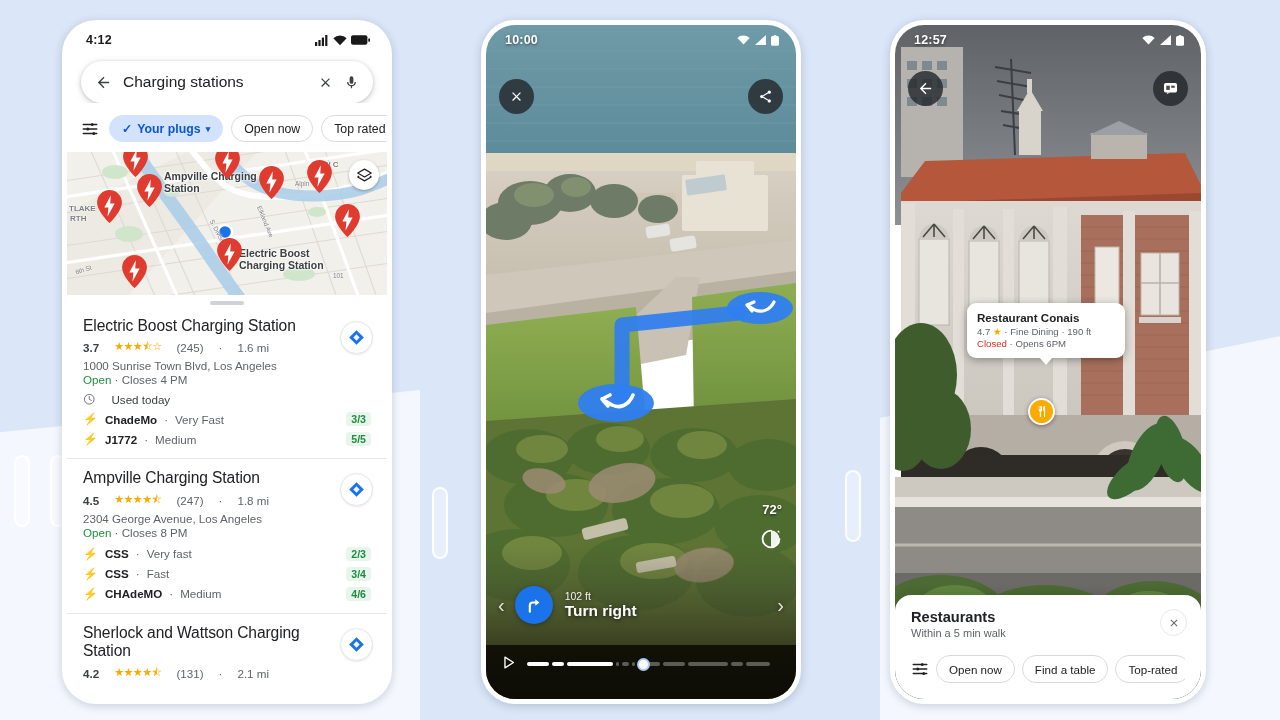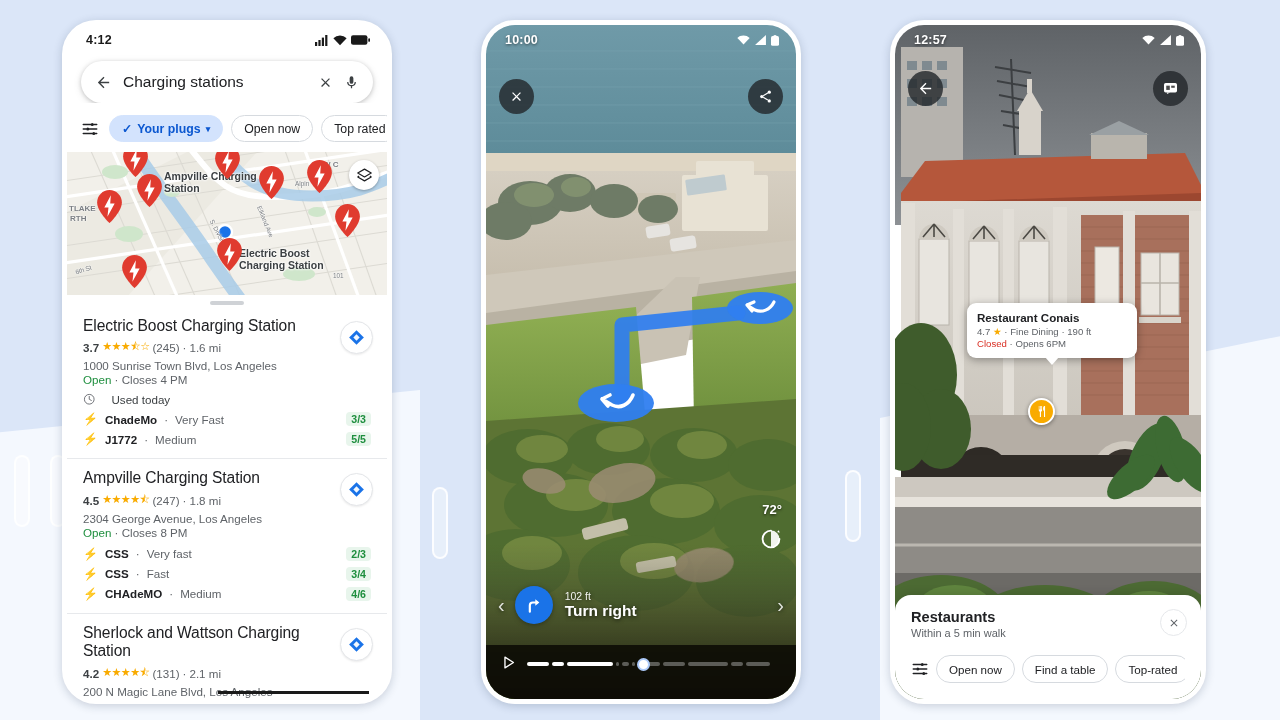--- a/index.html
+++ b/index.html
@@ -144,21 +144,21 @@
     position: relative;
   }
   .poi-title {
     font-size: 15.6px; color: #202124;
     line-height: 1.19; padding-right: 48px;
     letter-spacing: -.1px;
   }
   .poi-rating {
     margin-top: 3px;
     font-size: 11.6px; color: #5f6368;
-    display: flex; align-items: center; gap: 3px;
+    display: flex; align-items: center; gap: 15px;
   }
   .poi-rating b { color: #3c4043; font-weight: bold; }
   .stars { color: #f9ab00; letter-spacing: -0.5px; font-size: 11px; }
   .poi-addr { font-size: 11.6px; color: #5f6368; margin-top: 2px; }
   .poi-hours { font-size: 11.6px; margin-top: 1px; color: #5f6368; }
   .poi-hours .open { color: #1e8e3e; }
   .poi-used {
     display: flex; align-items: center; gap: 16px;
     font-size: 11.6px; color: #3c4043; margin-top: 7px;
   }
@@ -237,21 +237,21 @@
   .scrub-knob {
     position: absolute; left: 43%;
     width: 13px; height: 13px; border-radius: 50%;
     background: #fff; border: 2px solid #aecbfa;
   }
 
   
   .lens-scene { position: absolute; inset: 0; overflow: hidden; }
   .poi-callout {
     position: absolute; left: 72px; top: 278px;
-    width: 170px; background: #fff;
+    width: 158px; background: #fff;
     border-radius: 9px; padding: 8px 10px 9px;
     box-shadow: 0 2px 8px rgba(0,0,0,.35);
     z-index: 6;
   }
   .poi-callout::after {
     content: ""; position: absolute;
     left: 50%; bottom: -7px; margin-left: -7px;
     border-left: 7px solid transparent;
     border-right: 7px solid transparent;
     border-top: 8px solid #fff;
@@ -556,21 +556,20 @@
 
     <div class="poi" style="border-bottom:none">
       <div class="poi-title">Sherlock and Wattson Charging Station</div>
       <div class="poi-rating">
         <b>4.2</b>
         <span class="stars">★★★★⯪</span>
         <span>(131)</span>
         <span>·</span>
         <span>2.1 mi</span>
       </div>
-      <div class="poi-addr strike">200 N Magic Lane Blvd, Los Angeles</div>
       <div class="dir-btn">
         <svg width="17" height="17" viewBox="0 0 24 24">
               <path d="M12 1.6 22.4 12 12 22.4 1.6 12z" fill="#1a73e8"></path>
               <path d="M12 7.5 16.5 12 12 16.5 7.5 12z" fill="#fff" opacity=".95"></path>
             </svg>
       </div>
     </div>
   </div>
 
 </div>

